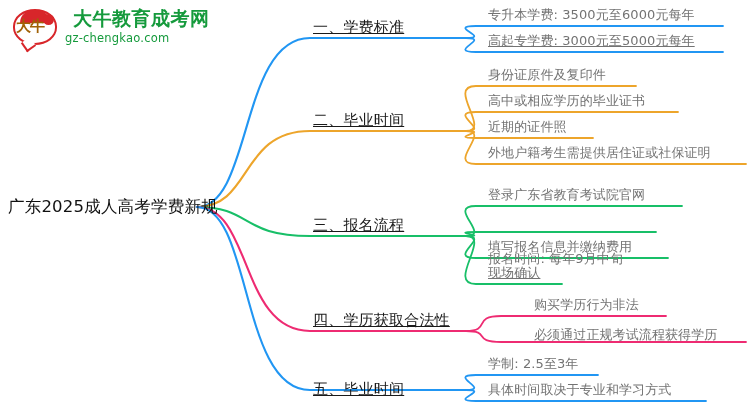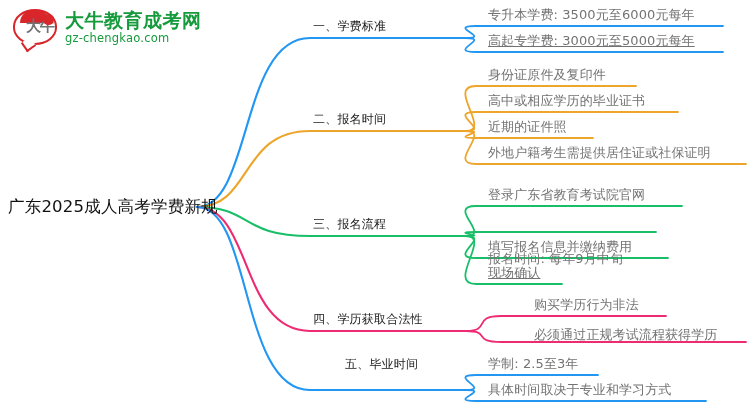--- a/index.html
+++ b/index.html
@@ -23,48 +23,48 @@
   .logo-cap{
     position:absolute;left:8px;top:4px;width:30px;height:13px;
     background:#d8262a;border-radius:15px 15px 0 0;
   }
   .logo-tail{
     position:absolute;left:11px;top:33px;width:9px;height:9px;
     background:#fff;border-right:2px solid #d8262a;border-bottom:2px solid #d8262a;
     transform:rotate(55deg);
   }
   .logo-cn{
-    position:absolute;left:4px;top:13px;width:38px;text-align:right;
-    font-size:15px;font-weight:bold;color:#737373;letter-spacing:-1px;
+    position:absolute;left:4px;top:13px;width:38px;text-align:left;
+    font-size:15px;font-weight:bold;color:#a16207;letter-spacing:-1px;
     font-family:"DejaVu Sans",sans-serif;line-height:1;
   }
   .logo-dot{
     position:absolute;right:4px;top:8px;width:11px;height:11px;border-radius:50%;
     background:#d8262a;color:#fff;font-size:8px;line-height:11px;text-align:center;
   }
   .logo-text{display:flex;flex-direction:column;justify-content:center;}
   .logo-title{
     font-size:19px;font-weight:bold;color:#159a3c;letter-spacing:0.5px;
-    line-height:1.05;font-family:Liberation Serif, serif;
+    line-height:1.05;font-family:Liberation Mono, monospace;margin-left:8px;
   }
   .logo-sub{
     font-size:11.5px;font-weight:normal;color:#159a3c;letter-spacing:0.2px;
     line-height:1.25;font-family:"DejaVu Sans",sans-serif;
   }
 
   
   .node{position:absolute;white-space:nowrap;color:#1a1a1a;}
 
   .root-node{
     left:8px;top:196px;font-size:16.5px;color:#111;
     font-family:"DejaVu Sans",sans-serif;letter-spacing:0.2px;
   }
   .branch-node{
-    font-size:12px;color:#1a1a1a;
-    font-family:"DejaVu Sans",sans-serif;letter-spacing:0.2px;
+    font-size:15px;color:#1a1a1a;
+    font-family:"DejaVu Sans",sans-serif;letter-spacing:0.2px;text-decoration:underline;
   }
   .leaf-node{
     font-size:13px;color:#737373;
     font-family:"DejaVu Sans",sans-serif;letter-spacing:0.1px;
   }
 </style>
 </head>
 <body>
 
 <div id="stage">
@@ -104,31 +104,31 @@
       <path d="M 466 390 C 492 390 445.9 375 475.9 375 L 598 375" stroke="#2196f3" stroke-width="1.8" fill="none" stroke-linecap="round"></path>
       <path d="M 466 390 C 492 390 445.9 401 475.9 401 L 706 401" stroke="#2196f3" stroke-width="1.8" fill="none" stroke-linecap="round"></path>
     </svg>
 
   <div class="node root-node">广东2025成人高考学费新规</div>
 
   <div id="nodes">
       <div class="node branch-node" style="left: 313px; top: 18px;">一、学费标准</div>
       <div class="node leaf-node" style="left: 488px; top: 6px;">专升本学费: 3500元至6000元每年</div>
       <div class="node leaf-node" style="left: 488px; top: 32px; text-decoration: underline;">高起专学费: 3000元至5000元每年</div>
-      <div class="node branch-node" style="left: 313px; top: 111px;">二、报名时间</div>
+      <div class="node branch-node" style="left: 313px; top: 111px;">二、毕业时间</div>
       <div class="node leaf-node" style="left: 488px; top: 66px;">身份证原件及复印件</div>
       <div class="node leaf-node" style="left: 488px; top: 92px;">高中或相应学历的毕业证书</div>
       <div class="node leaf-node" style="left: 488px; top: 118px;">近期的证件照</div>
       <div class="node leaf-node" style="left: 488px; top: 144px;">外地户籍考生需提供居住证或社保证明</div>
       <div class="node branch-node" style="left: 313px; top: 216px;">三、报名流程</div>
       <div class="node leaf-node" style="left: 488px; top: 186px;">登录广东省教育考试院官网</div>
       <div class="node leaf-node" style="left: 488px; top: 212px; margin-top: 38px;">报名时间: 每年9月中旬</div>
       <div class="node leaf-node" style="left: 488px; top: 238px;">填写报名信息并缴纳费用</div>
       <div class="node leaf-node" style="left: 488px; top: 264px; text-decoration: underline;">现场确认</div>
       <div class="node branch-node" style="left: 313px; top: 311px;">四、学历获取合法性</div>
       <div class="node leaf-node" style="left: 534px; top: 296px;">购买学历行为非法</div>
       <div class="node leaf-node" style="left: 534px; top: 326px;">必须通过正规考试流程获得学历</div>
-      <div class="node branch-node" style="left: 313px; top: 356px; margin-left: 32px;">五、毕业时间</div>
+      <div class="node branch-node" style="left: 313px; top: 380px;">五、毕业时间</div>
       <div class="node leaf-node" style="left: 488px; top: 355px;">学制: 2.5至3年</div>
       <div class="node leaf-node" style="left: 460px; top: 381px; margin-left: 28px;">具体时间取决于专业和学习方式</div>
     </div>
 
 </div>
 
 </body></html>

